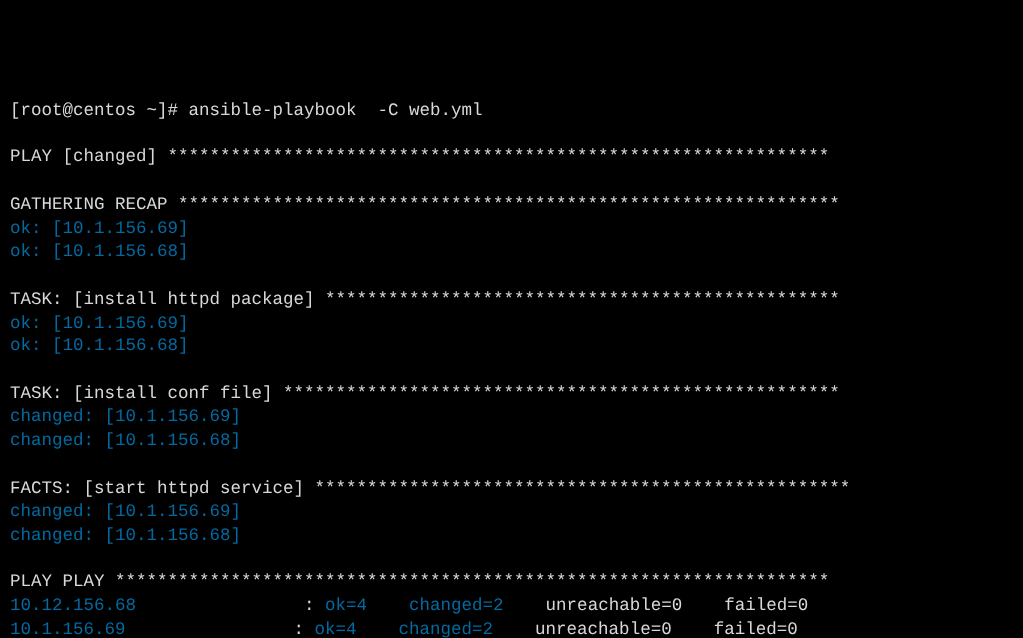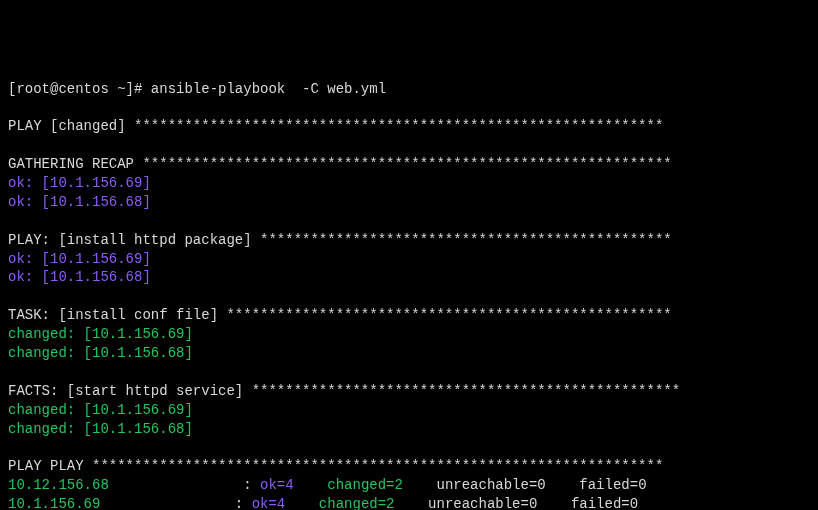--- a/index.html
+++ b/index.html
@@ -10,37 +10,37 @@
       margin: 0;
       padding: 4px 8px;
       line-height: 1.35;
       white-space: pre;
       width: 818px;
       height: 510px;
       box-sizing: border-box;
       overflow: hidden;
     }
     .white { color: #d8d8d8; text-align: right; }
-    .green { color: #8b5cf6; }
-    .yellow { color: #22c55e; text-align: center; }
+    .green { color: #0369a1; }
+    .yellow { color: #0369a1; text-align: center; }
   </style>
 </head>
 <body>
 
 
 
 <div><span class="white">[root@centos ~]# ansible-playbook  -C web.yml</span>
 
 <span class="white">PLAY [changed] ***************************************************************</span>
 
 <span class="white">GATHERING RECAP ***************************************************************</span>
 <span class="green">ok: [10.1.156.69]</span>
 <span class="green">ok: [10.1.156.68]</span>
 
-<span class="white">PLAY: [install httpd package] *************************************************</span>
+<span class="white">TASK: [install httpd package] *************************************************</span>
 <span class="green">ok: [10.1.156.69]</span>
 <span class="green">ok: [10.1.156.68]</span>
 
 <span class="white">TASK: [install conf file] *****************************************************</span>
 <span class="yellow">changed: [10.1.156.69]</span>
 <span class="yellow">changed: [10.1.156.68]</span>
 
 <span class="white">FACTS: [start httpd service] ***************************************************</span>
 <span class="yellow">changed: [10.1.156.69]</span>
 <span class="yellow">changed: [10.1.156.68]</span>

